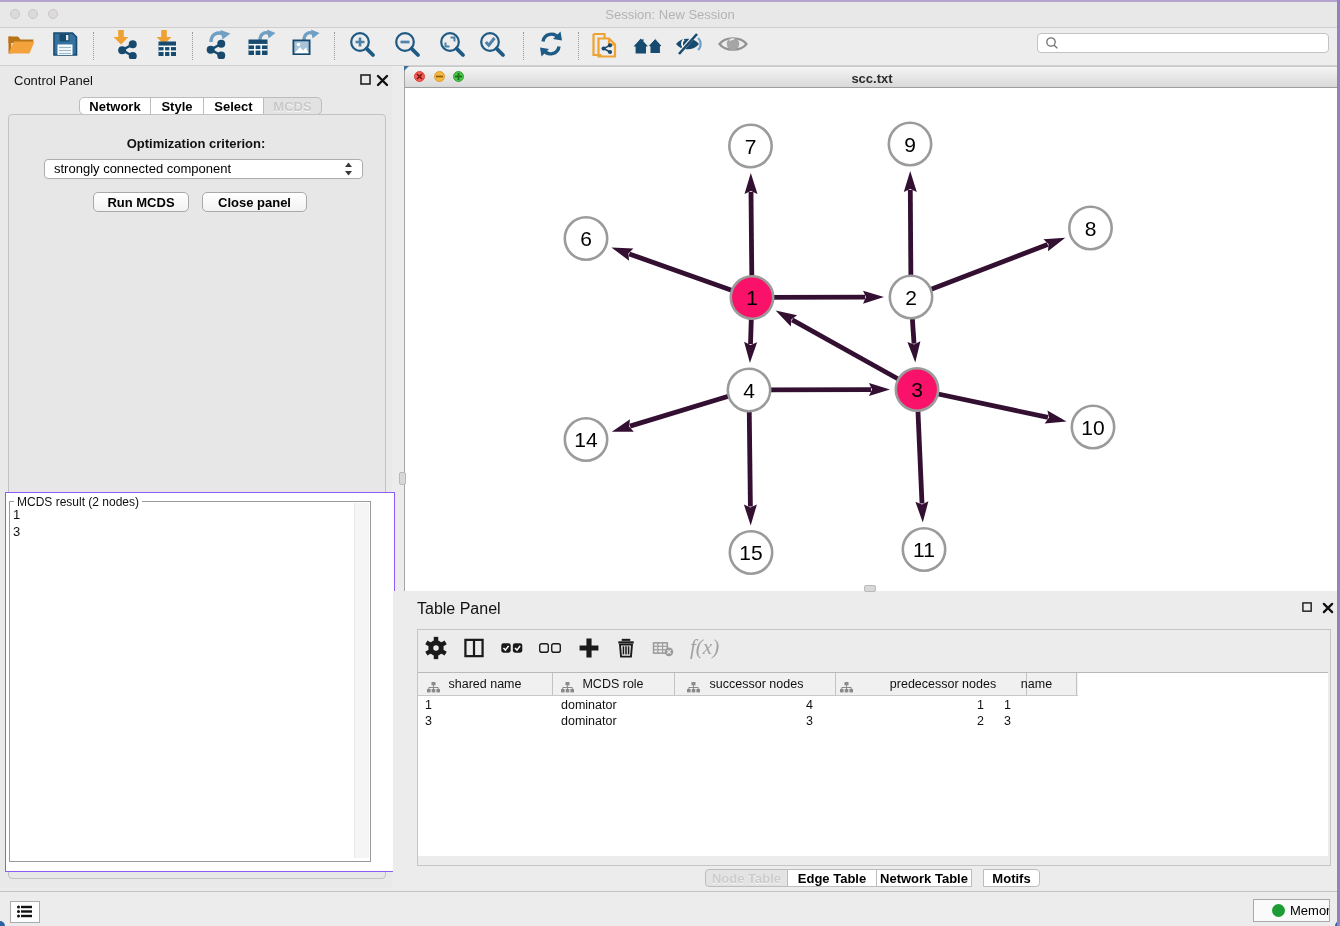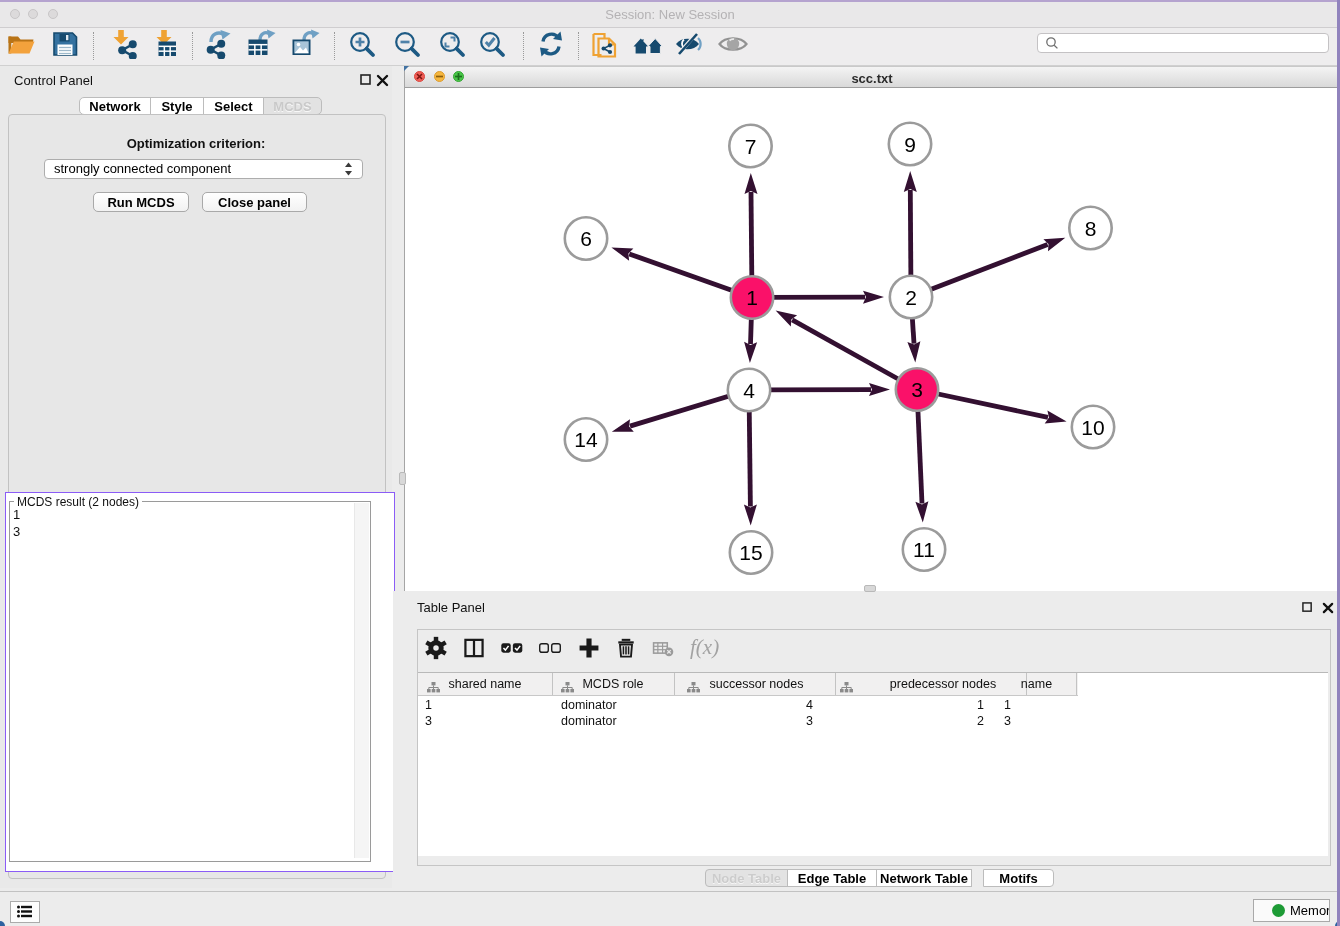--- a/index.html
+++ b/index.html
@@ -28,21 +28,21 @@
   #legend{position:absolute;left:4px;top:-7px;background:#fff;padding:0 3px;font-size:12px;color:#111;}
   #scrolltrack{position:absolute;left:348px;top:10px;width:14px;height:355px;background:#f5f5f5;border-left:1px solid #e8e8e8;}
   
   #net{left:404px;top:66px;width:934px;height:525px;background:#fff;border-left:1px solid #a5a5a5;}
   #nettitle{position:absolute;left:0;top:0;width:934px;height:22px;background:linear-gradient(#f4f4f4,#d9d9d9);border-top:1px solid #c9c9c9;border-bottom:1px solid #9d9d9d;box-sizing:border-box;}
   .mac{position:absolute;top:4px;width:11px;height:11px;border-radius:50%;box-sizing:border-box;}
   #netname{position:absolute;top:4px;left:0;width:100%;text-align:center;font-size:13px;font-weight:700;color:#2c2c2c;}
   #canvas{position:absolute;left:0;top:22px;width:934px;height:503px;background:#fff;}
   
   #tp{left:393px;top:591px;width:945px;height:297px;background:#ececec;}
-  #tphead{position:absolute;left:24px;top:9px;font-size:13px;color:#111;}
+  #tphead{position:absolute;left:24px;top:9px;font-size:16px;color:#111;}
   #tpinner{position:absolute;left:24px;top:38px;width:912px;height:235px;background:#ececec;border:1px solid #c5c5c5;}
   #ttool{position:absolute;left:0;top:0;width:100%;height:41px;}
   #ttable{position:absolute;left:0px;top:42px;width:910px;height:183px;background:#fff;border-top:1px solid #b9b9b9;}
   #thdr{position:absolute;left:0;top:0;width:660px;height:22px;background:#f1f0f0;border-bottom:1px solid #c8c8c8;}
   .th{position:absolute;top:0;height:22px;border-right:1px solid #c3c3c3;font-size:12.5px;line-height:22px;text-align:center;color:#111;}
   .td{position:absolute;font-size:12.5px;color:#111;height:16px;line-height:16px;}
   .btab{position:absolute;top:278px;height:18px;line-height:17px;font-size:13px;font-weight:700;text-align:center;background:#fff;border:1px solid #bcbcbc;border-radius:0;color:#000;box-sizing:border-box;}
   
   #statusbar{left:0;top:891px;width:1340px;height:35px;background:#ececec;border-top:1px solid #c2c2c2;}
   #listbtn{position:absolute;left:10px;top:9px;width:28px;height:20px;background:#fdfdfd;border:1px solid #ababab;}
@@ -431,21 +431,21 @@
       <div class="td" style="left:7px;top:40px;width:60px;text-align:left;">3</div>
       <div class="td" style="left:143px;top:40px;width:90px;text-align:left;">dominator</div>
       <div class="td" style="left:300px;top:40px;width:95px;text-align:right;">3</div>
       <div class="td" style="left:470px;top:40px;width:96px;text-align:right;">2</div>
       <div class="td" style="left:586px;top:40px;width:40px;text-align:left;">3</div>
     </div>
   </div>
   <div class="btab" style="left:312px;width:83px;background:#e3e3e3;color:#ccc;text-shadow:0 1px 0 #f6f6f6;border-radius:4px 0 0 4px;">Node Table</div>
   <div class="btab" style="left:394px;width:90px;">Edge Table</div>
   <div class="btab" style="left:483px;width:96px;">Network Table</div>
-  <div class="btab" style="left:590px;width:71px;border-radius:0 4px 4px 0;">Motifs</div>
+  <div class="btab" style="left:590px;width:57px;border-radius:0 4px 4px 0;">Motifs</div>
 </div>
 
 <div class="abs" id="statusbar">
   <div id="listbtn">
     <svg width="16" height="13" viewBox="0 0 16 13" style="position:absolute;left:6px;top:3px">
       <circle cx="1.5" cy="2" r="1.5" fill="#111"></circle>
         <rect x="4" y="0.8" width="11" height="2.4" fill="#111"></rect>
       <circle cx="1.5" cy="6.5" r="1.5" fill="#111"></circle>
         <rect x="4" y="5.3" width="11" height="2.4" fill="#111"></rect>
       <circle cx="1.5" cy="11" r="1.5" fill="#111"></circle>

